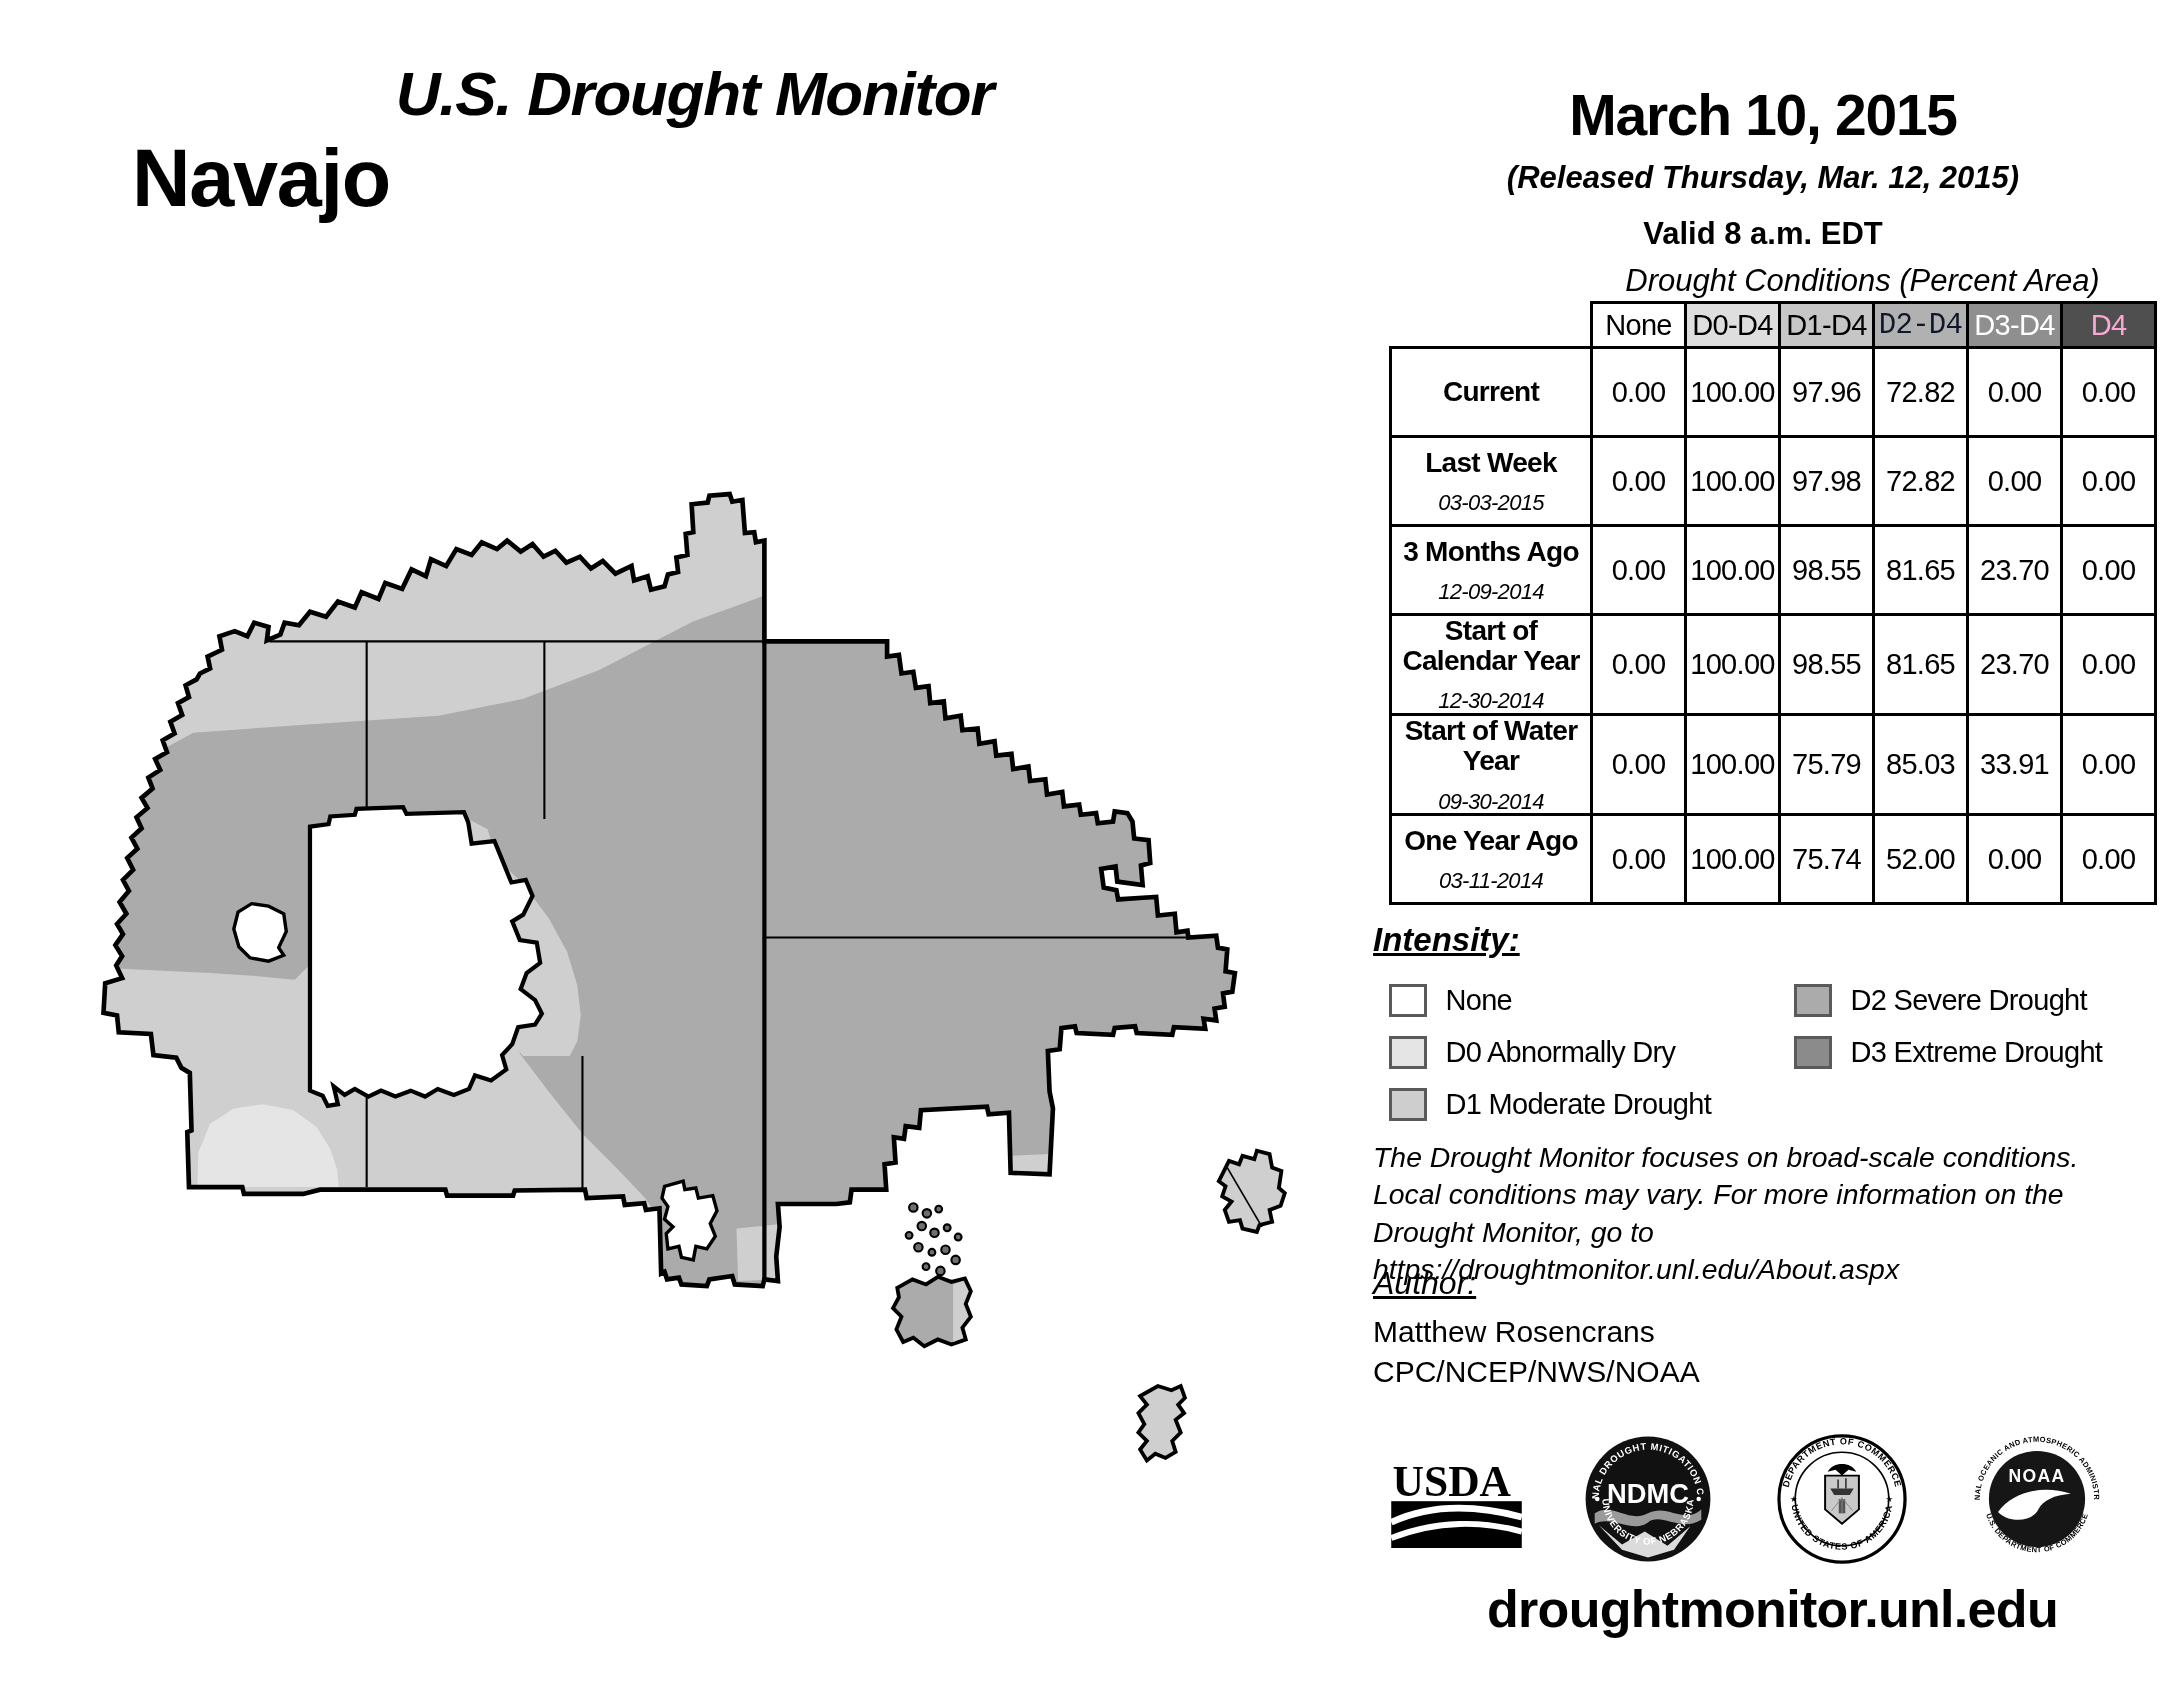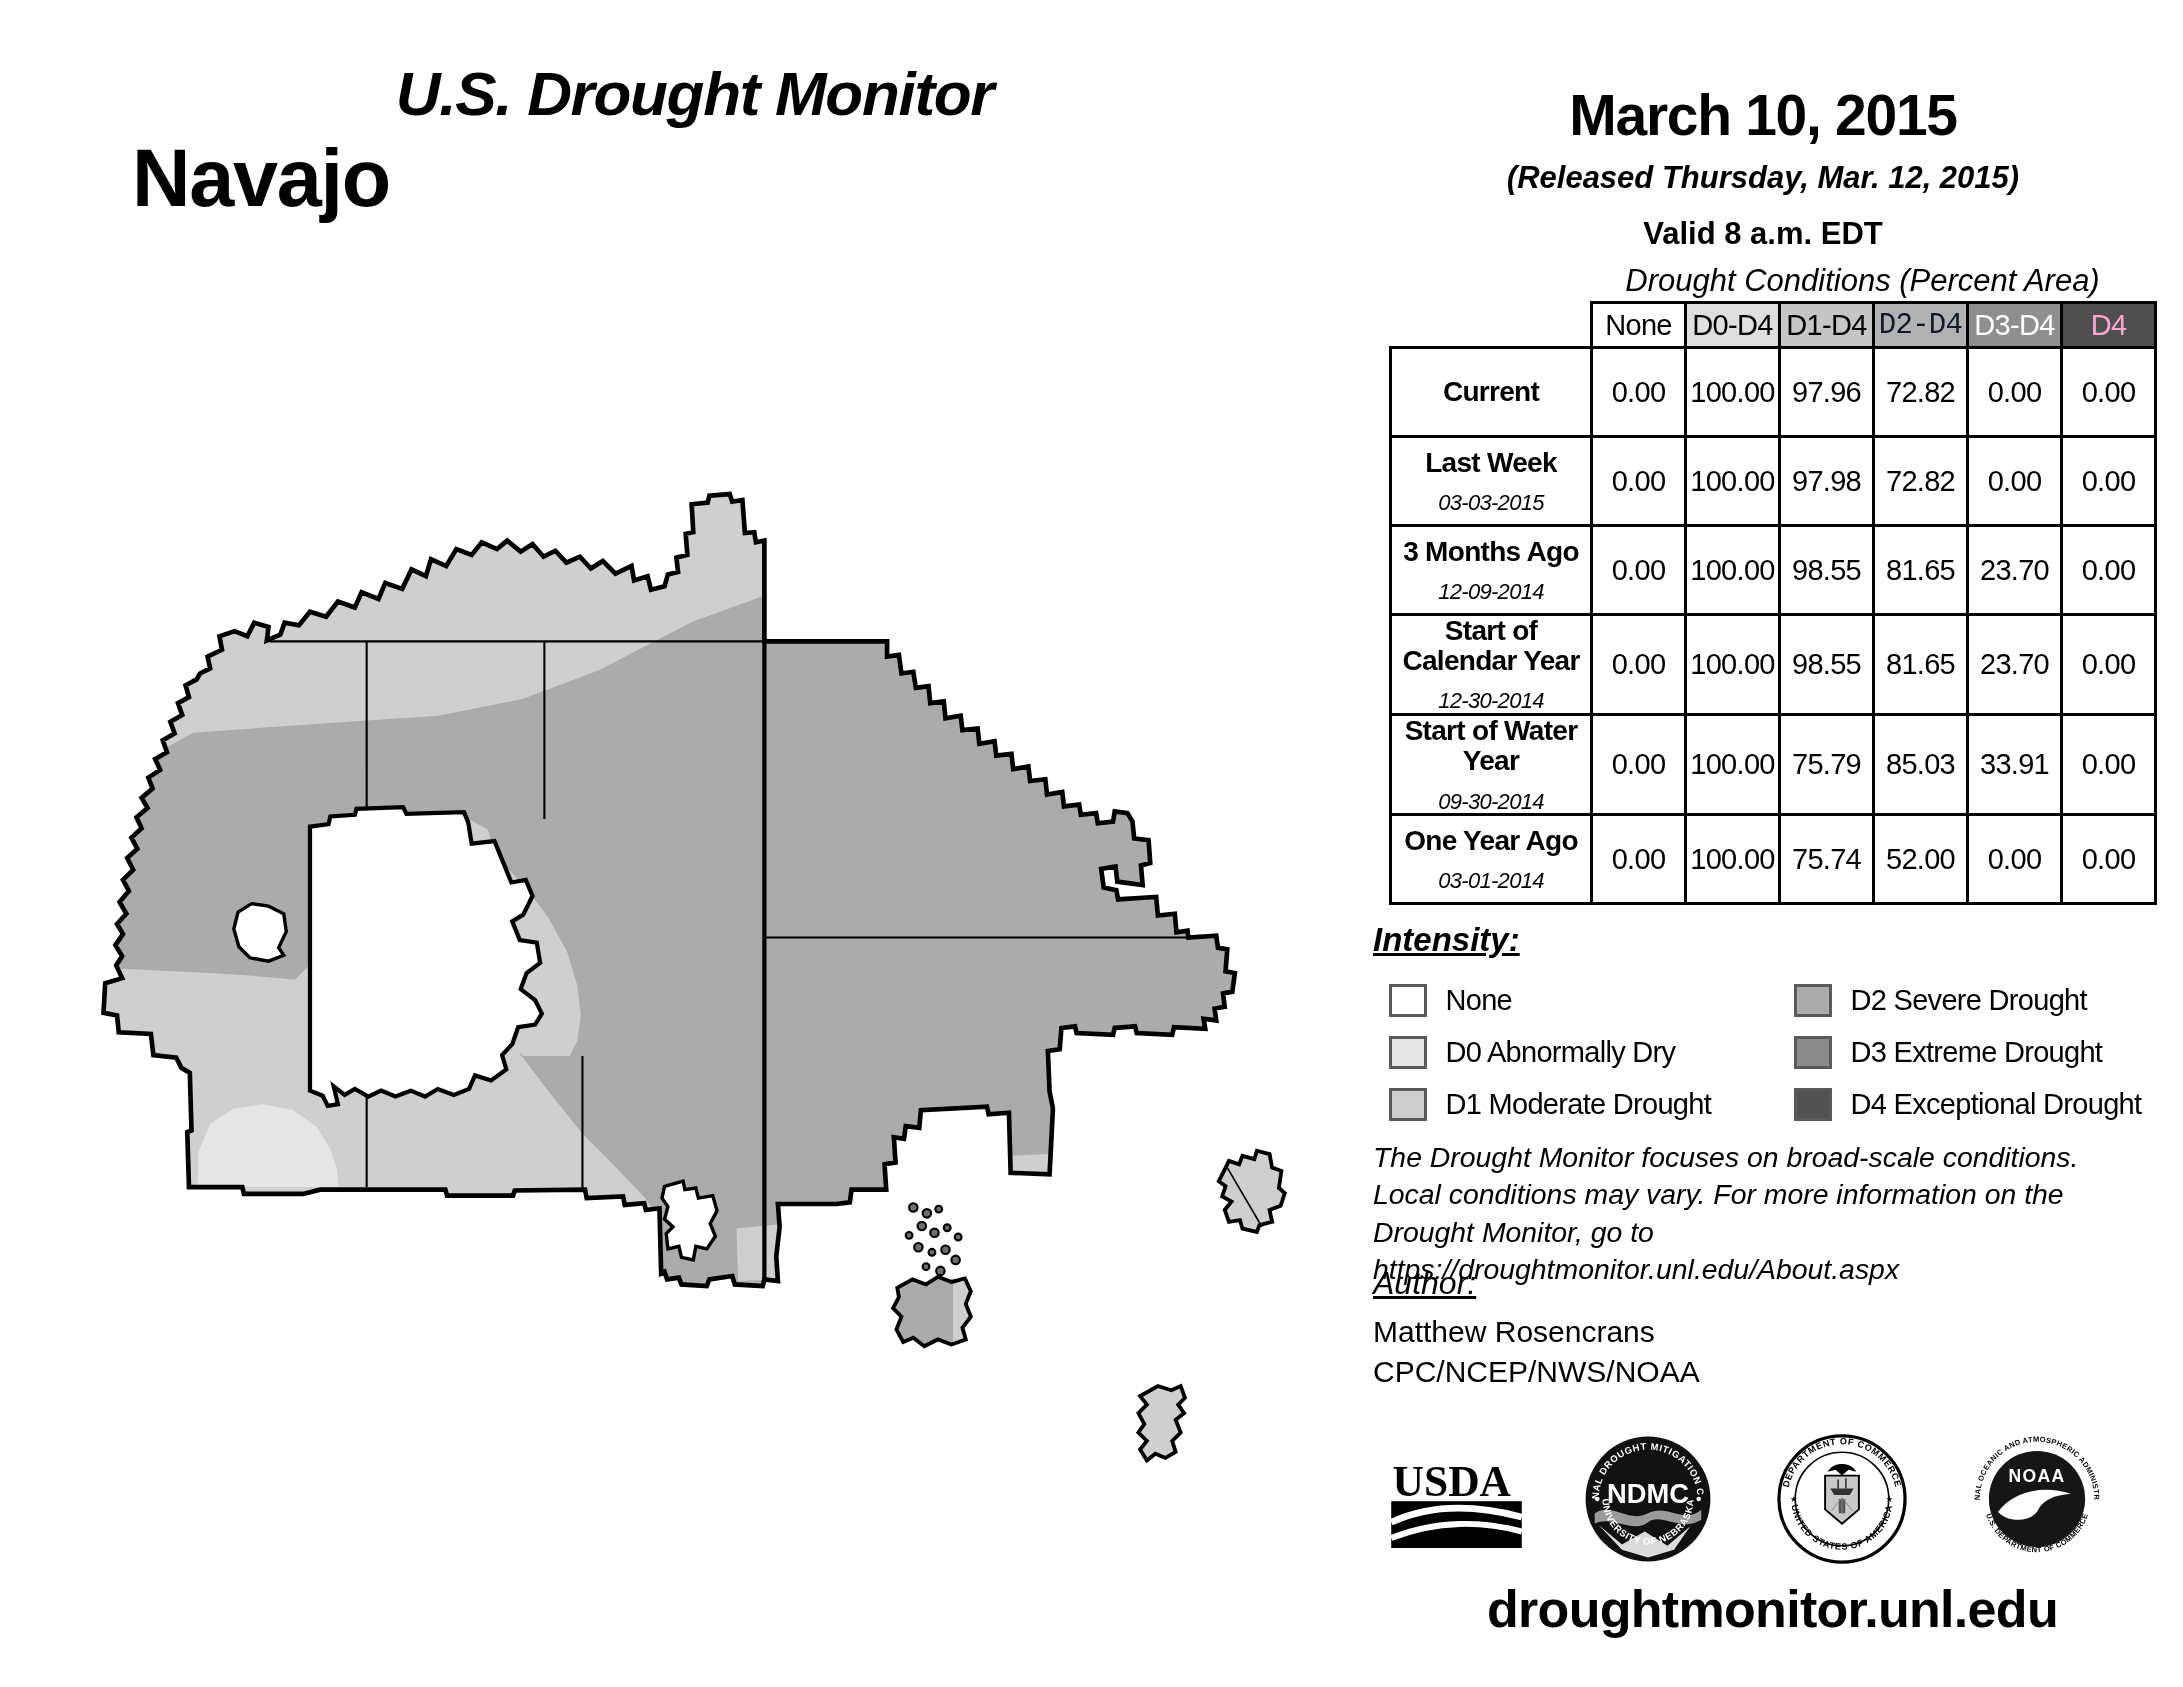--- a/index.html
+++ b/index.html
@@ -204,21 +204,21 @@
     <td class="val">0.00</td>
     <td class="val">100.00</td>
     <td class="val">75.79</td>
     <td class="val">85.03</td>
     <td class="val">33.91</td>
     <td class="val">0.00</td>
   </tr>
   <tr>
     <th class="rowhead">
           <div>One Year Ago</div>
-          <div class="rowdate">03-01-2014</div>
+          <div class="rowdate">03-11-2014</div>
         </th>
     <td class="val">0.00</td>
     <td class="val">100.00</td>
     <td class="val">75.74</td>
     <td class="val">52.00</td>
     <td class="val">0.00</td>
     <td class="val">0.00</td>
   </tr>
 </tbody>
   </table>
@@ -237,24 +237,20 @@
     <span class="leg-swatch" style="background-color: rgb(206, 206, 206);"></span>
     <span class="leg-label">D1 Moderate Drought</span>
   </div>
   <div class="leg-item">
     <span class="leg-swatch" style="background-color: rgb(171, 171, 171);"></span>
     <span class="leg-label">D2 Severe Drought</span>
   </div>
   <div class="leg-item">
     <span class="leg-swatch" style="background-color: rgb(139, 139, 139);"></span>
     <span class="leg-label">D3 Extreme Drought</span>
-  </div>
-  <div class="leg-item">
-    <span class="leg-swatch" style="background-color: rgb(82, 82, 82);"></span>
-    <span class="leg-label">D4 Exceptional Drought</span>
   </div>
 </div>
 
 <div class="abs" id="disclaimer">
   <span>The Drought Monitor focuses on broad-scale conditions.</span>
   <span>Local conditions may vary. For more information on the</span>
   <span>Drought Monitor, go to https://droughtmonitor.unl.edu/About.aspx</span>
 </div>
 <div class="abs" id="author-h">Author:</div>
 <div class="abs" id="author-name">Matthew Rosencrans</div>

